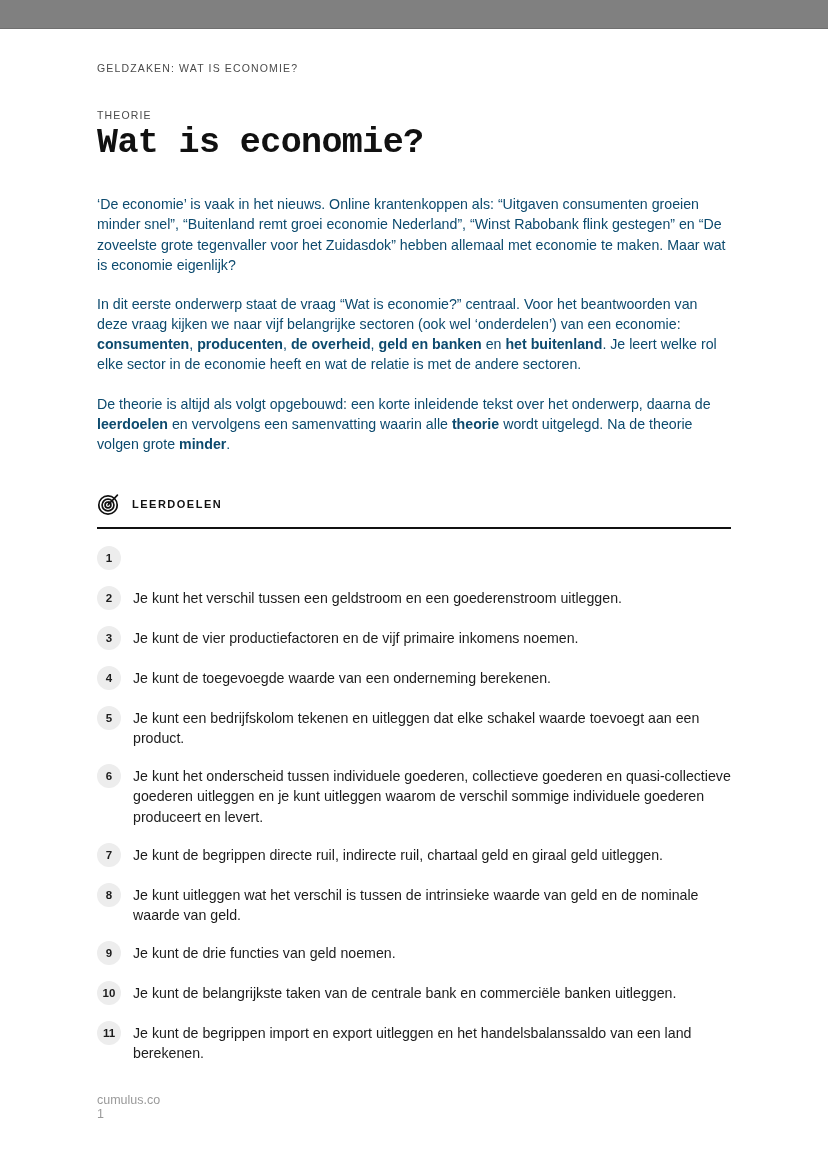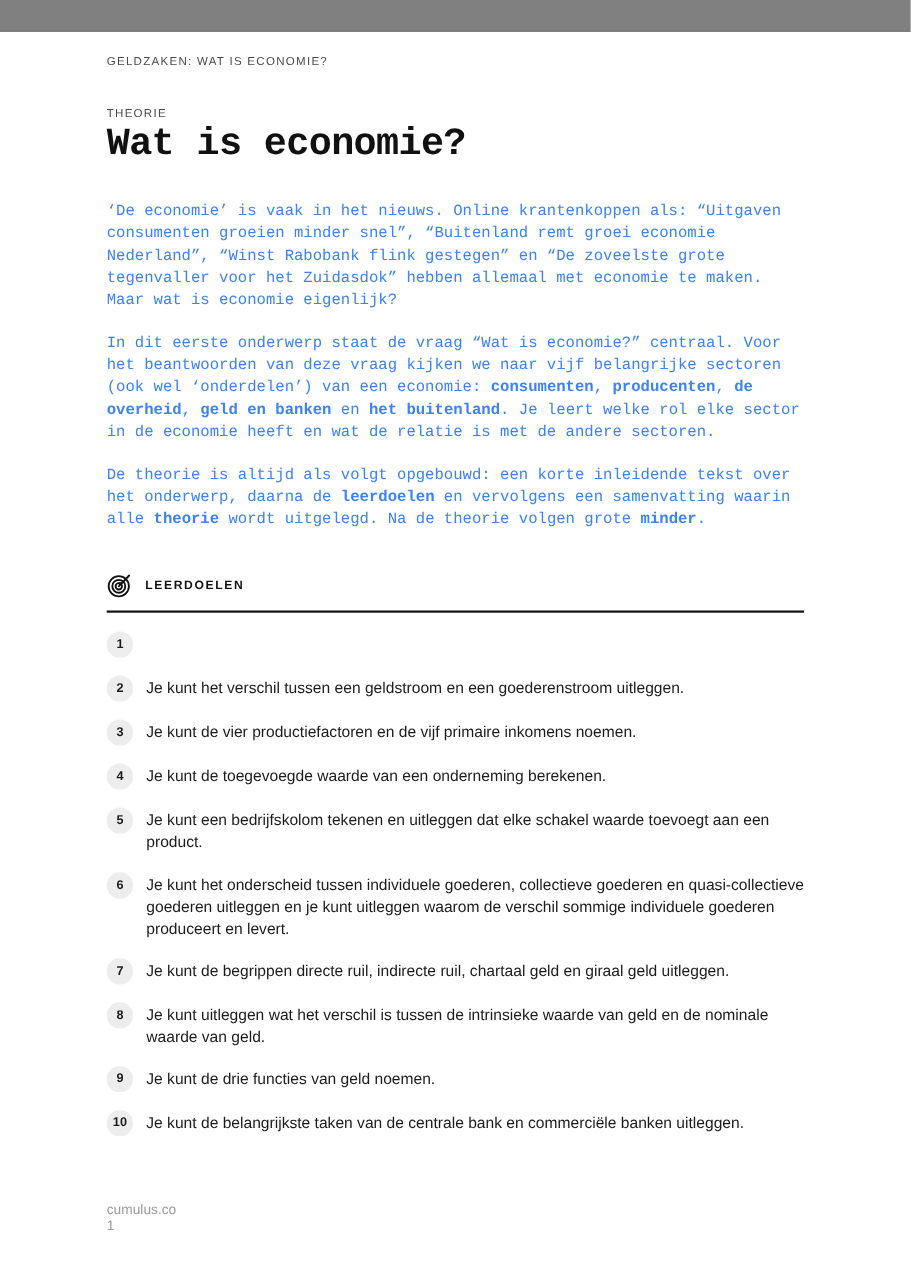--- a/index.html
+++ b/index.html
@@ -26,21 +26,21 @@
     box-sizing: border-box;
   }
 
   
   .page {
     position: relative;
     width: 828px;
     height: 1142px;
     background: #ffffff;
     box-sizing: border-box;
-    padding: 0 97px;
+    padding: 12px 97px;
   }
 
   .breadcrumb {
     padding-top: 21px;
     font-size: 10.5px;
     letter-spacing: 1.15px;
     color: #4a4a4a;
     font-weight: 400;
     text-transform: uppercase;
   }
@@ -63,23 +63,22 @@
     font-family: Liberation Mono, monospace;
   }
 
   .intro {
     margin-top: 31px;
   }
   .intro p {
     margin: 0 0 19px 0;
     font-size: 14.2px;
     line-height: 1.42;
-    color: #3b82f6;
+    color: #0c4a6e;
     max-width: 634px;
-    font-family: Liberation Mono, monospace;
   }
   .intro p:last-child { margin-bottom: 0; }
   .intro b { font-weight: bold; }
 
   
   .section-head {
     margin-top: 38px;
     display: flex;
     align-items: center;
     gap: 11px;
@@ -220,20 +219,24 @@
         <span class="goal-text">Je kunt uitleggen wat het verschil is tussen de intrinsieke waarde van geld en de nominale waarde van geld.</span>
       </li>
       <li class="goal">
         <span class="goal-num">9</span>
         <span class="goal-text">Je kunt de drie functies van geld noemen.</span>
       </li>
       <li class="goal">
         <span class="goal-num">10</span>
         <span class="goal-text">Je kunt de belangrijkste taken van de centrale bank en commerciële banken uitleggen.</span>
       </li>
+      <li class="goal">
+        <span class="goal-num">11</span>
+        <span class="goal-text">Je kunt de begrippen import en export uitleggen en het handelsbalanssaldo van een land berekenen.</span>
+      </li>
     </ul>
 
   <div class="footer">
     <span>cumulus.co</span>
     <span>1</span>
   </div>
 
 </div>
 
 </body></html>

